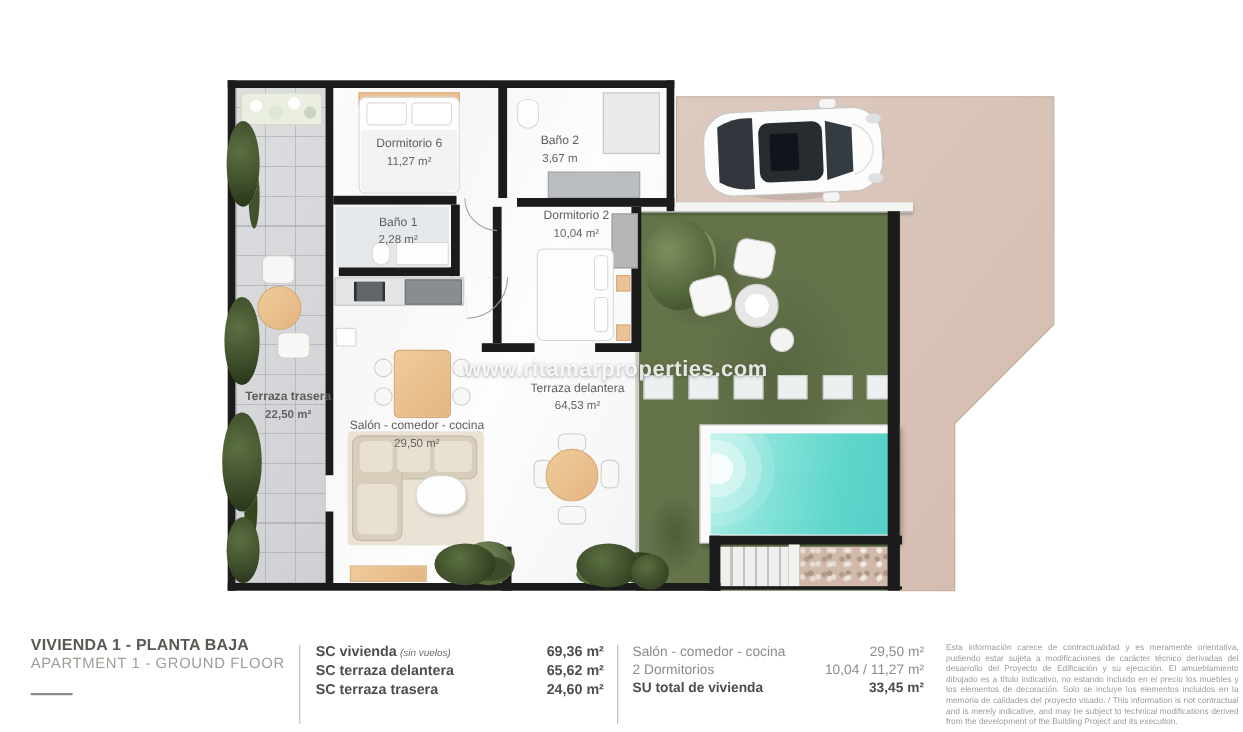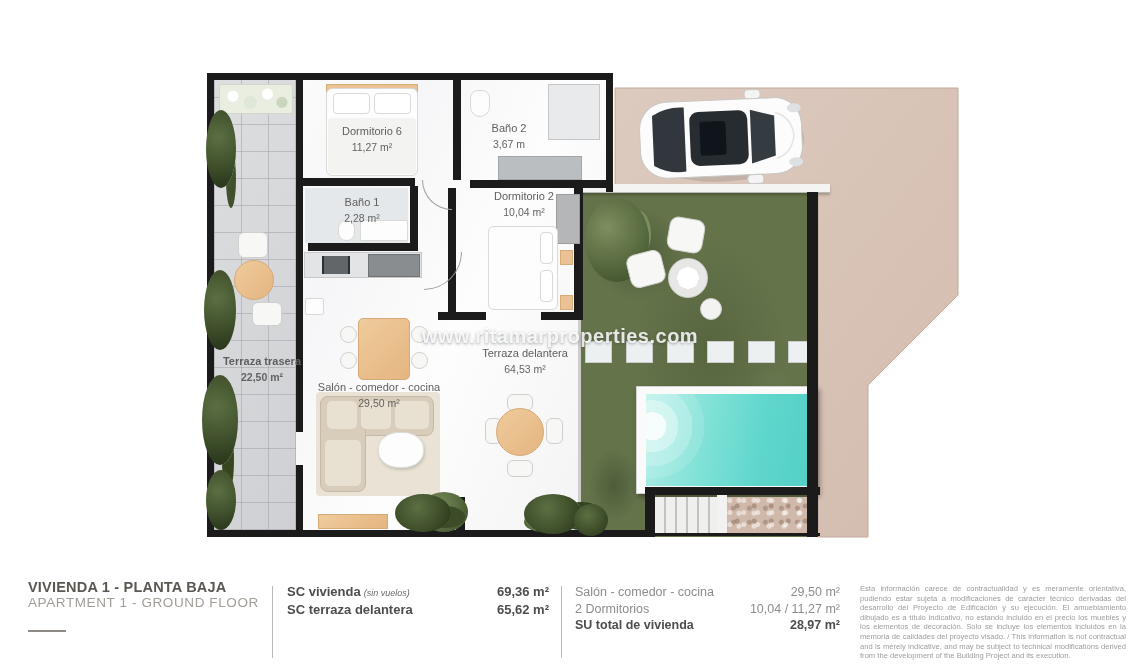--- a/index.html
+++ b/index.html
@@ -269,34 +269,38 @@
 
     <div class="f-col sc-col">
       <div class="f-row">
         <span><span>SC vivienda</span><span class="sc-note">(sin vuelos)</span></span>
         <span>69,36 m²</span>
       </div>
       <div class="f-row">
         <span>SC terraza delantera</span>
         <span>65,62 m²</span>
       </div>
+      <div class="f-row">
+        <span>SC terraza trasera</span>
+        <span>24,60 m²</span>
+      </div>
     </div>
 
     <div class="f-div" style="left:561px;"></div>
 
     <div class="f-col su-col">
       <div class="f-row">
         <span>Salón - comedor - cocina</span>
         <span>29,50 m²</span>
       </div>
       <div class="f-row">
         <span>2 Dormitorios</span>
         <span>10,04 / 11,27 m²</span>
       </div>
       <div class="f-row total">
         <span>SU total de vivienda</span>
-        <span>28,97 m²</span>
+        <span>33,45 m²</span>
       </div>
     </div>
 
     <div class="disc">Esta información carece de contractualidad y es meramente orientativa, pudiendo estar sujeta a modificaciones de carácter técnico derivadas del desarrollo del Proyecto de Edificación y su ejecución. El amueblamiento dibujado es a título indicativo, no estando incluido en el precio los muebles y los elementos de decoración. Solo se incluye los elementos incluidos en la memoria de calidades del proyecto visado. / This information is not contractual and is merely indicative, and may be subject to technical modifications derived from the development of the Building Project and its execution.</div>
   </div>
 </div>
 
 </body></html>

